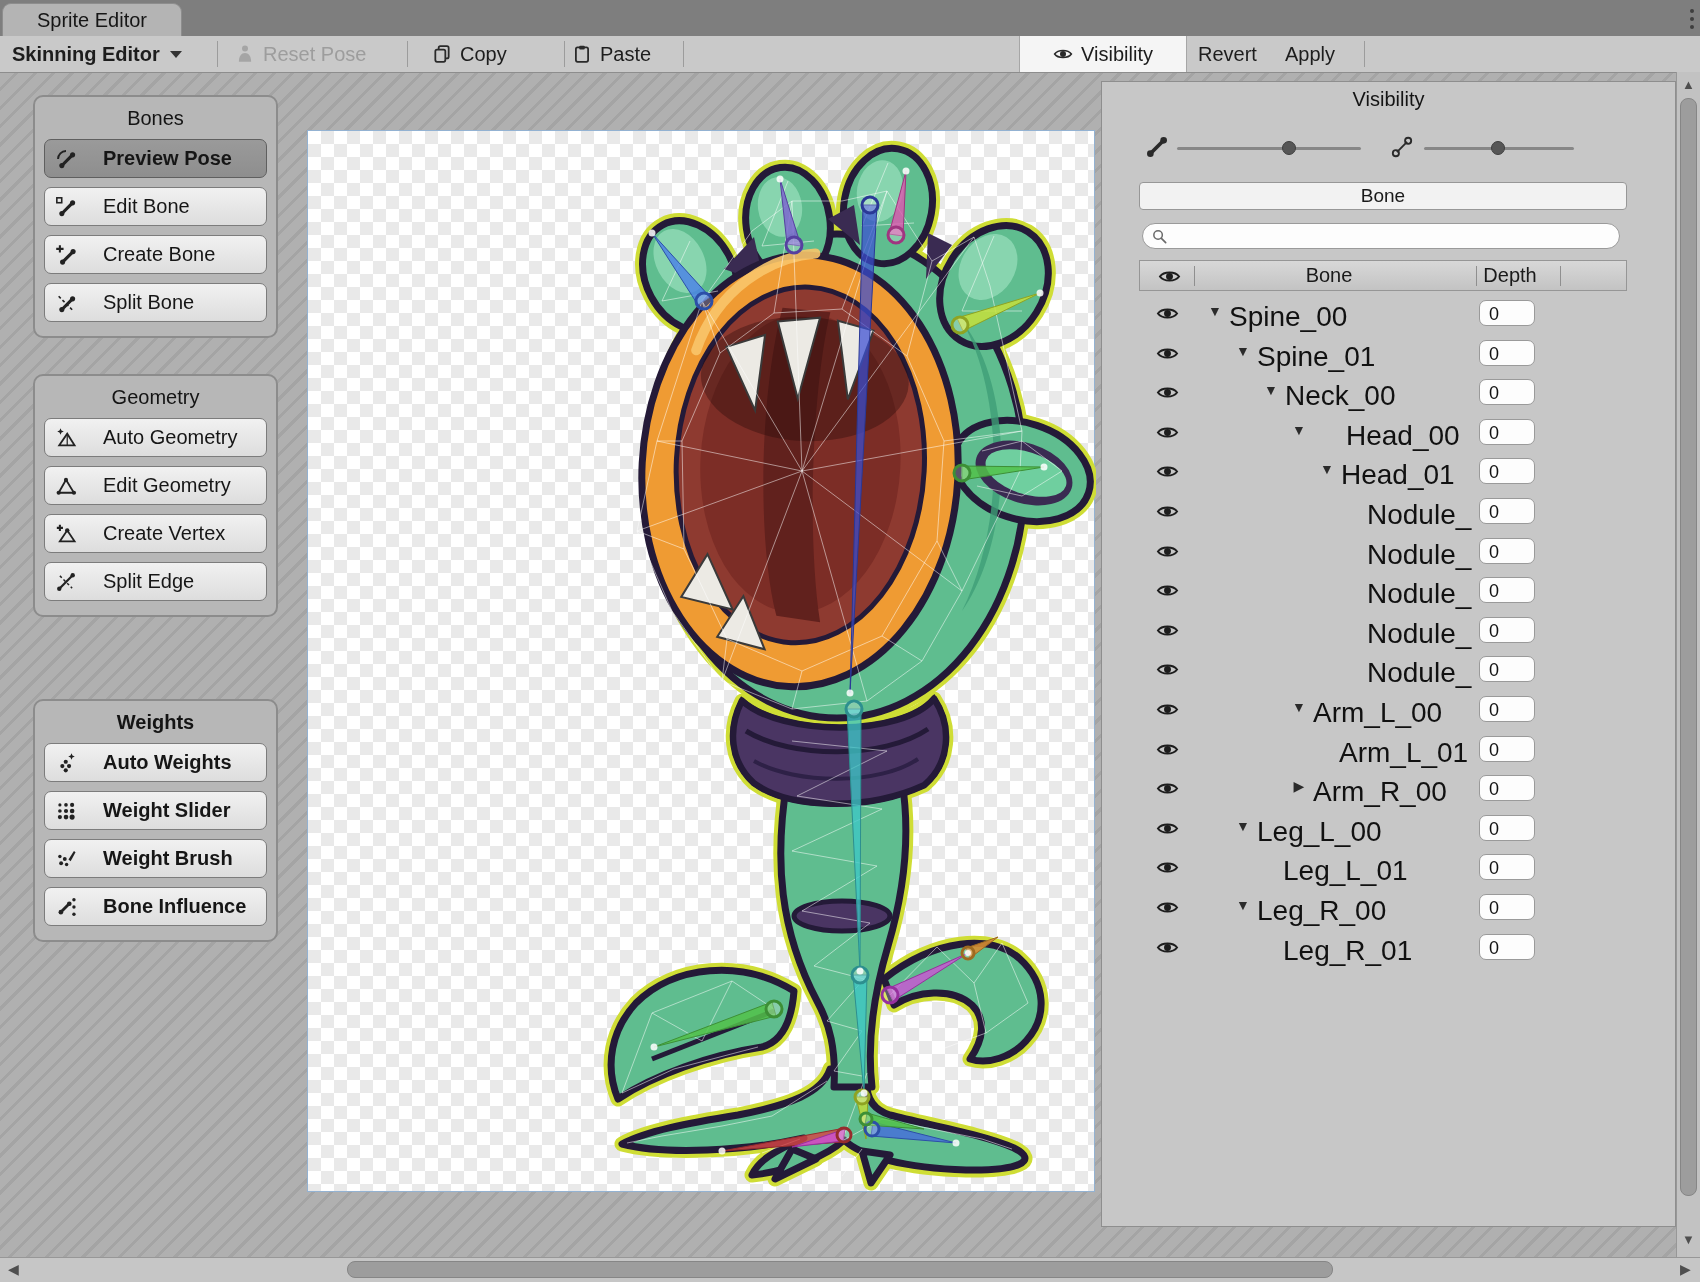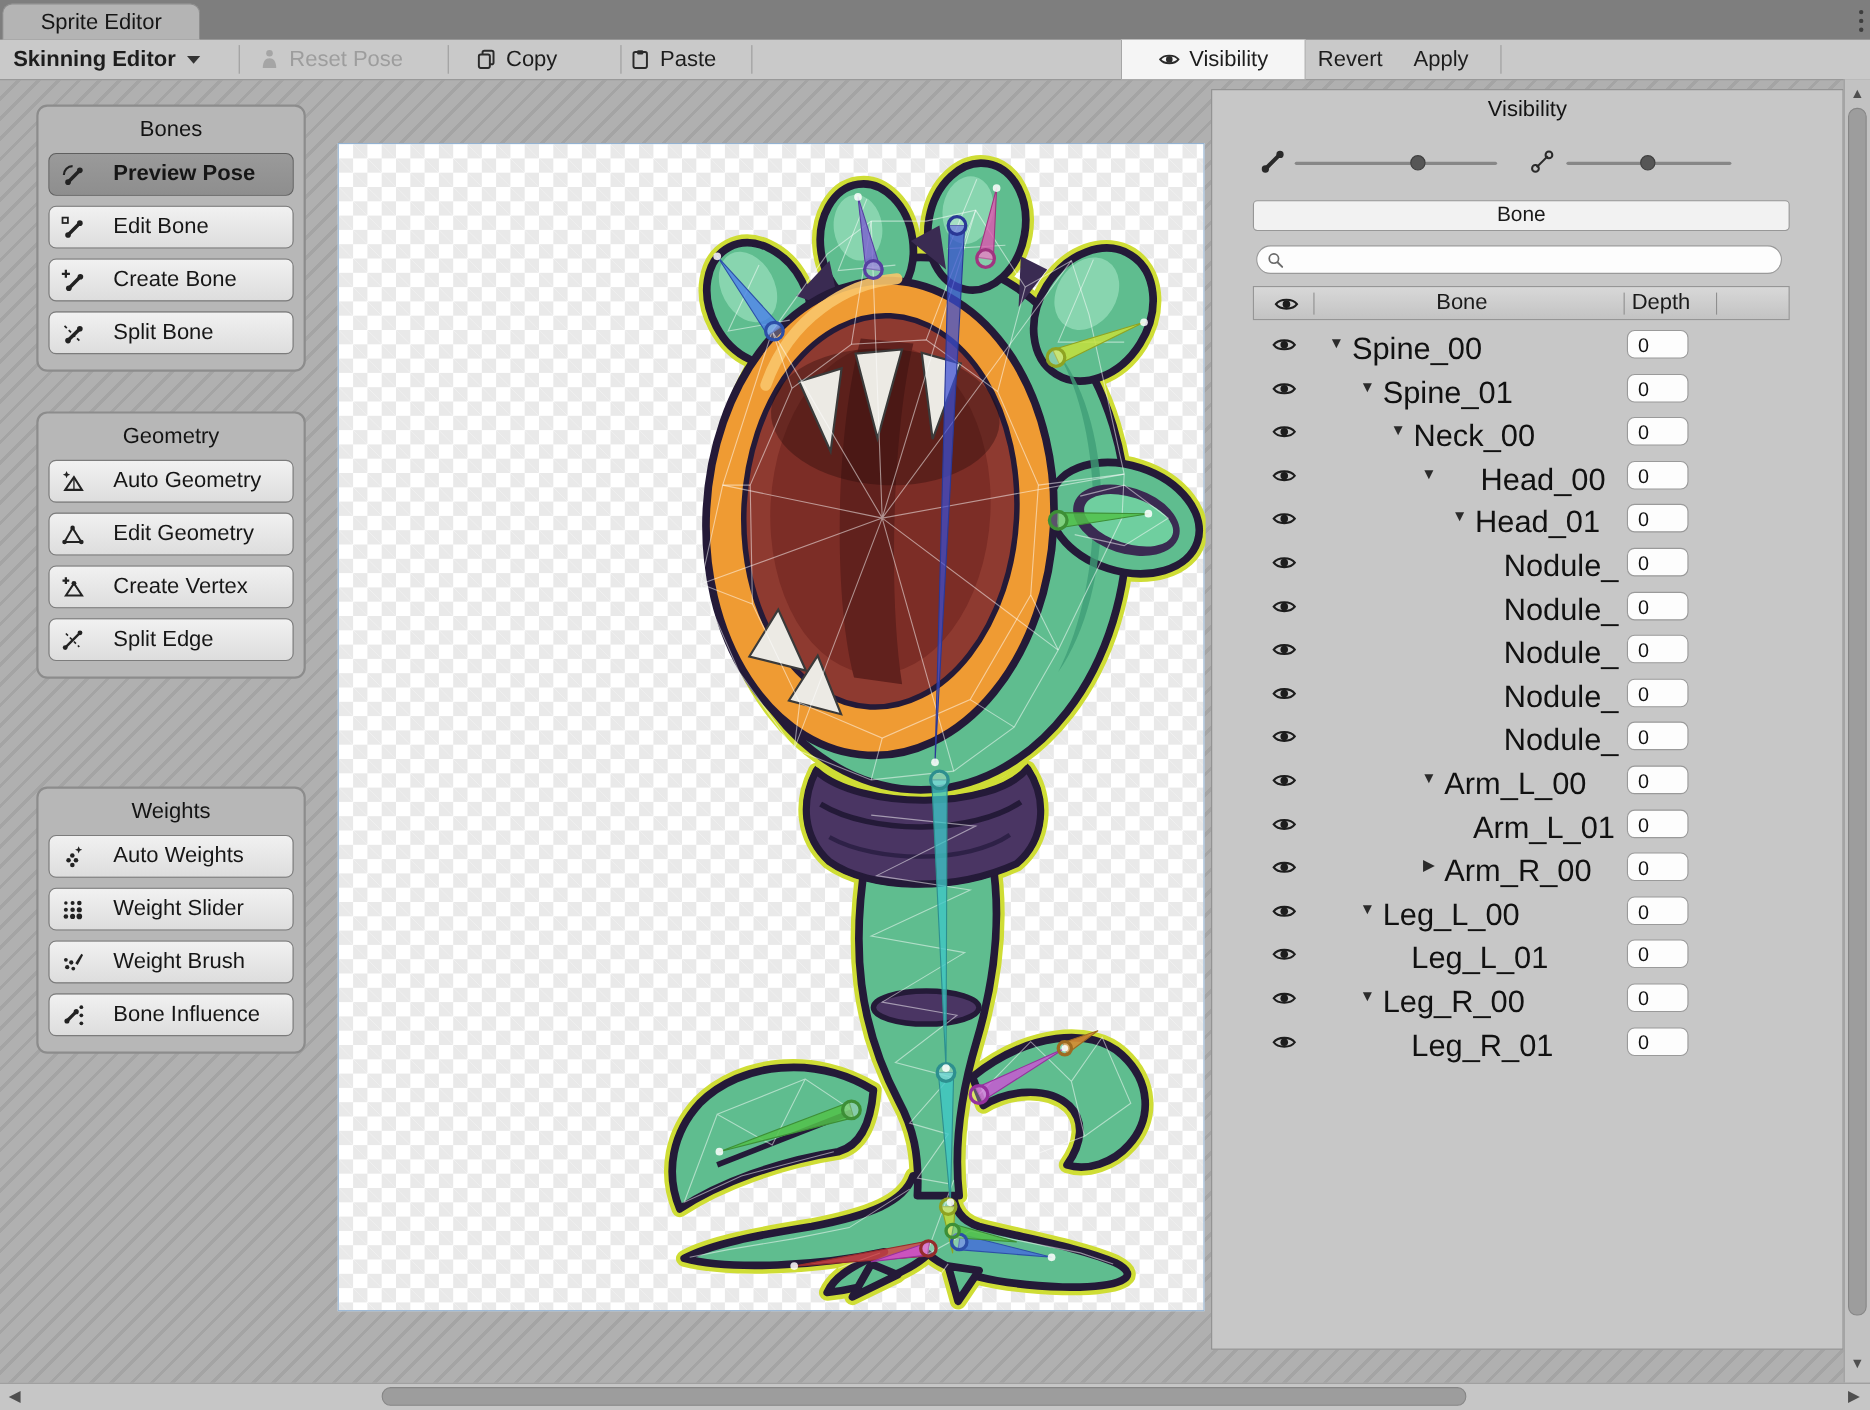--- a/index.html
+++ b/index.html
@@ -264,21 +264,21 @@
         <div class="tool-btn">
           <span class="ticon"><svg viewBox="0 0 18 18">
               <line x1="3.5" y1="14.5" x2="14.5" y2="3.5" stroke="currentColor" stroke-width="1.8"></line>
               <circle cx="3.5" cy="14.5" r="1.8" fill="currentColor"></circle>
               <circle cx="14.5" cy="3.5" r="1.8" fill="currentColor"></circle>
               <line x1="4" y1="4" x2="14" y2="14" stroke="currentColor" stroke-width="1.2" stroke-dasharray="2.2 2"></line>
             </svg></span>
           <span>Split Edge</span>
         </div>
       </div>
-      <div class="tool-group" style="top: 715px;">
+      <div class="tool-group" style="top: 699px; font-weight: bold;">
         <div class="gtitle">Weights</div>
         <div class="tool-btn">
           <span class="ticon"><svg viewBox="0 0 18 18">
               <circle cx="6" cy="11.5" r="1.7" fill="currentColor"></circle>
               <circle cx="11.5" cy="11.5" r="1.7" fill="currentColor"></circle>
               <circle cx="8.8" cy="15" r="1.7" fill="currentColor"></circle>
               <circle cx="8.8" cy="8" r="1.7" fill="currentColor"></circle>
               <path d="M13.5 1 l.8 1.9 1.9.8 -1.9.8 -.8 1.9 -.8-1.9 -1.9-.8 1.9-.8 Z" fill="currentColor"></path>
             </svg></span>
           <span>Auto Weights</span>

